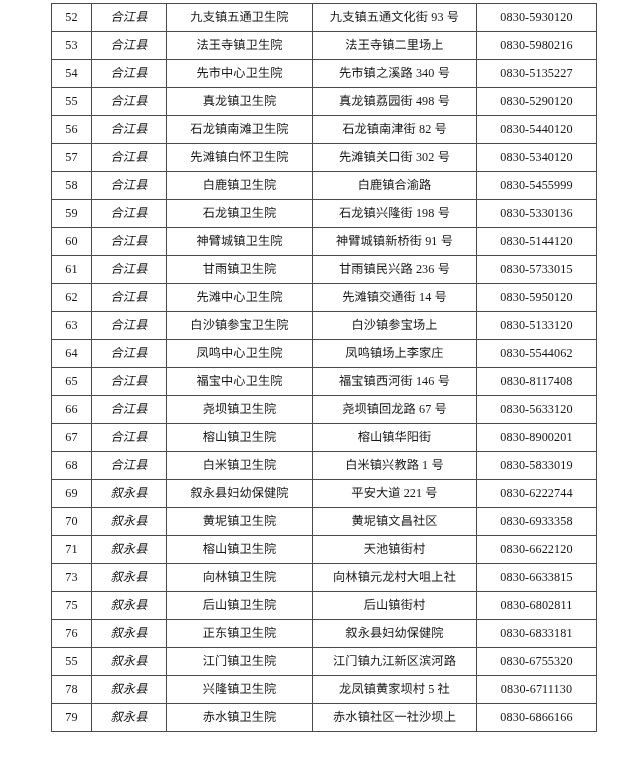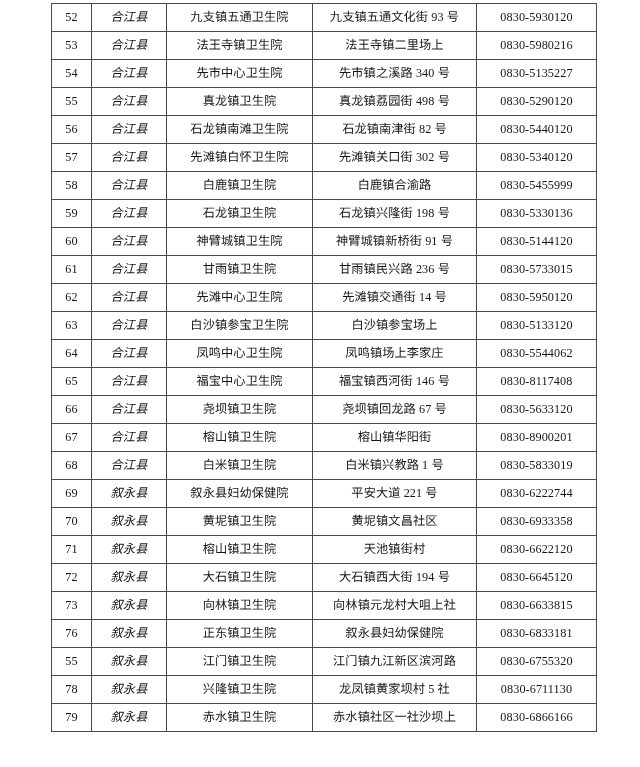--- a/index.html
+++ b/index.html
@@ -207,32 +207,32 @@
           <td class="phone">0830-6933358</td>
         </tr>
         <tr class="norm">
           <td class="idx">71</td>
           <td class="county">叙永县</td>
           <td class="inst">榕山镇卫生院</td>
           <td class="addr">天池镇街村</td>
           <td class="phone">0830-6622120</td>
         </tr>
         <tr class="norm">
-          <td class="idx">72</td>
-          <td class="county">叙永县</td>
-          <td class="inst">大石镇卫生院</td>
-          <td class="addr">大石镇西大街 194 号</td>
-          <td class="phone">0830-6645120</td>
-        </tr>
-        <tr class="norm">
           <td class="idx">73</td>
           <td class="county">叙永县</td>
           <td class="inst">向林镇卫生院</td>
           <td class="addr">向林镇元龙村大咀上社</td>
           <td class="phone">0830-6633815</td>
+        </tr>
+        <tr class="norm">
+          <td class="idx">75</td>
+          <td class="county">叙永县</td>
+          <td class="inst">后山镇卫生院</td>
+          <td class="addr">后山镇街村</td>
+          <td class="phone">0830-6802811</td>
         </tr>
         <tr class="norm">
           <td class="idx">76</td>
           <td class="county">叙永县</td>
           <td class="inst">正东镇卫生院</td>
           <td class="addr">叙永县妇幼保健院</td>
           <td class="phone">0830-6833181</td>
         </tr>
         <tr class="norm">
           <td class="idx">55</td>

